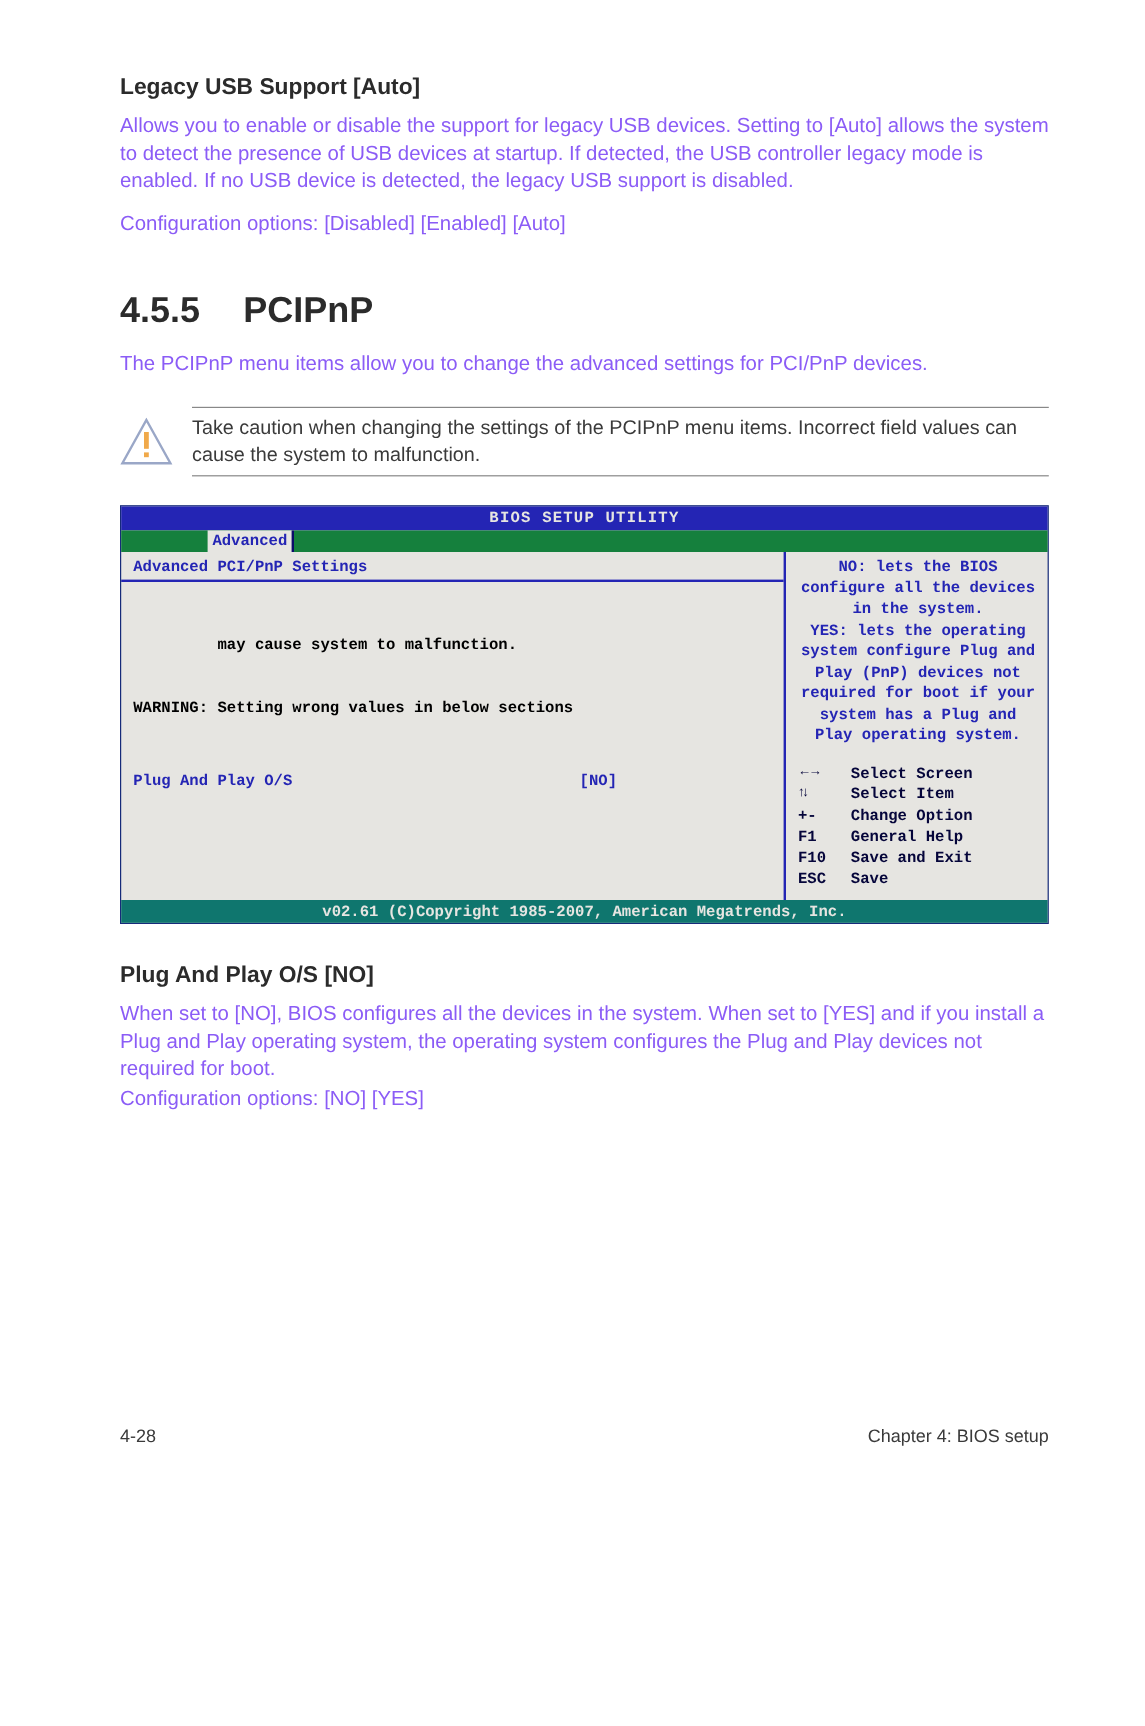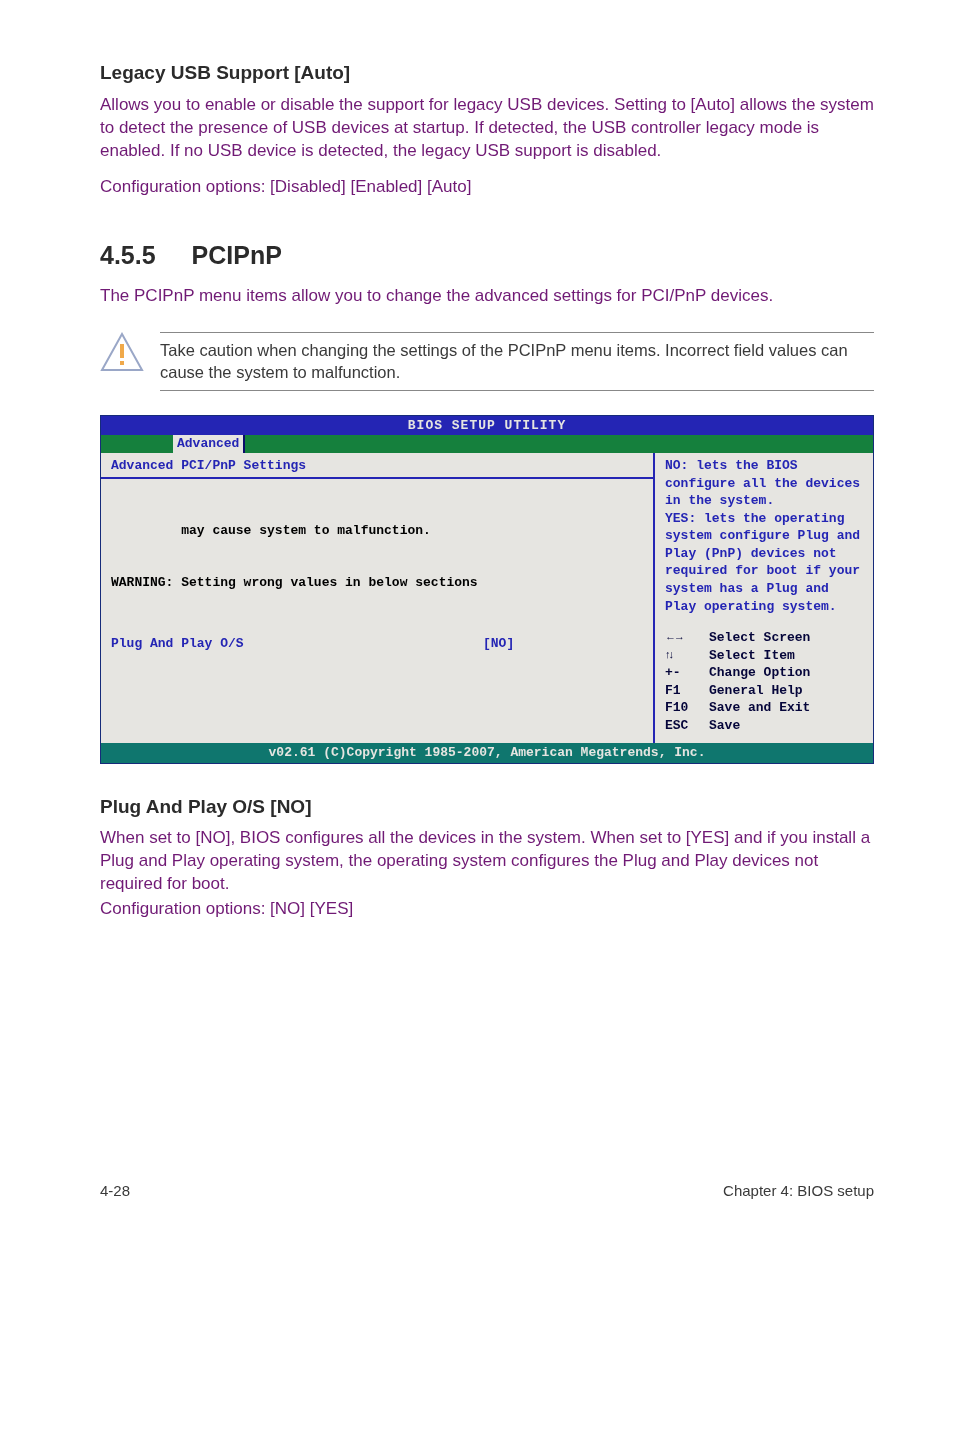--- a/index.html
+++ b/index.html
@@ -14,35 +14,35 @@
     font-size: 17px;
   }
   h3.subhead {
     font-size: 19px;
     font-weight: bold;
     color: #2b2b2b;
     margin: 0 0 8px 0;
   }
   p.body {
     margin: 0 0 14px 0;
-    color: #701a75;
+    color: #8b5cf6;
   }
   .section-row {
     display: flex;
     gap: 36px;
     margin: 40px 0 12px 0;
   }
   .section-num, .section-title {
-    font-size: 25px;
+    font-size: 30px;
     font-weight: bold;
     color: #2b2b2b;
   }
   .note-wrap {
     display: flex;
-    align-items: flex-start;
+    align-items: center;
     gap: 16px;
     margin: 24px 0 24px 0;
   }
   .note-icon svg { display: block; }
   .note-lines {
     flex: 1;
     border-top: 1px solid #888;
     border-bottom: 1px solid #888;
     padding: 6px 0;
     font-size: 16.5px;
@@ -100,21 +100,21 @@
   .bios-left .black { color: #000; font-weight: bold; white-space: pre; }
   .bios-left .label { flex: 1; }
   .bios-left .value { width: 160px; }
   .bios-left .warn { margin: 8px 0; white-space: pre; }
   .bios-right {
     width: 218px;
     padding: 4px 8px 8px 10px;
     color: #2425b4;
     font-weight: bold;
   }
-  .bios-right .upper { min-height: 172px; }
+  .bios-right .upper { min-height: 172px; text-align: center; }
   .bios-right .keys {
     color: #05053a;
     font-weight: bold;
   }
   .bios-right .keyrow { display:flex; }
   .bios-right .keyrow .k { width:44px; }
   .glyph { font-family: Arial, sans-serif; font-size:11px; letter-spacing:-2px;}
   .bios-foot {
     background: #0f766e;
     color: #e6e5e1;

